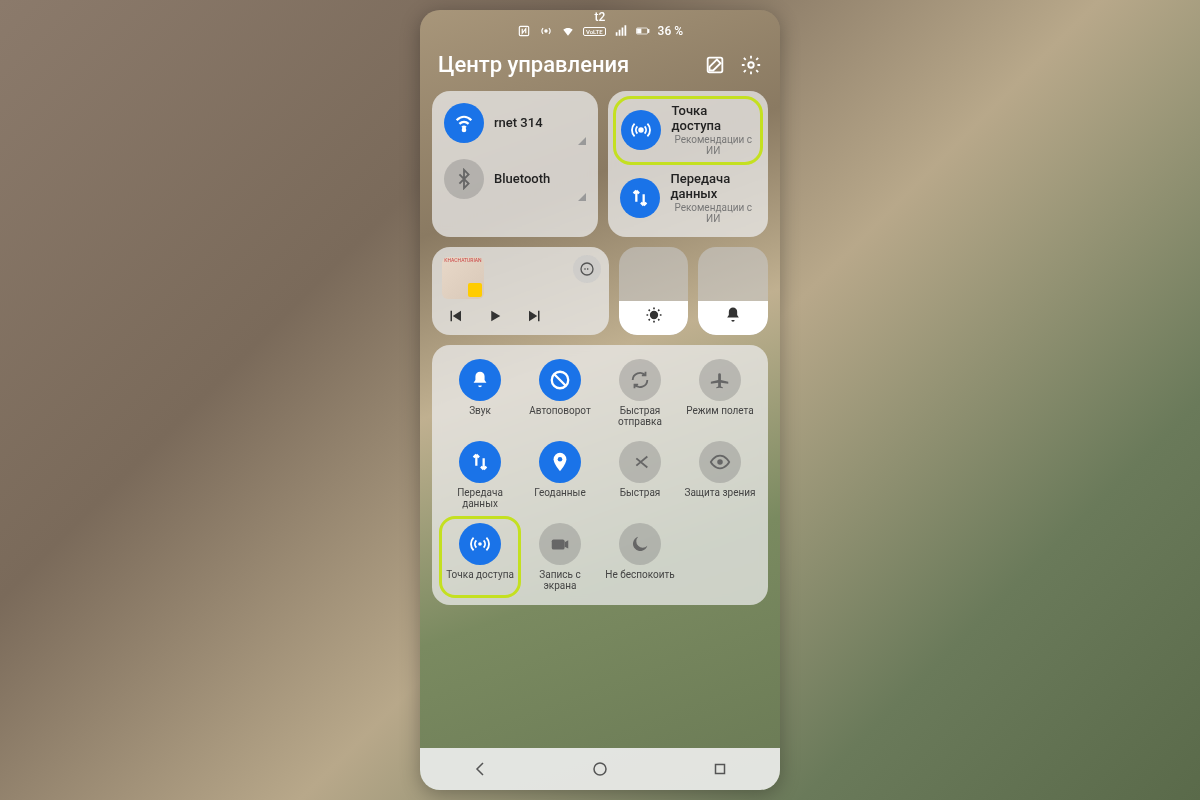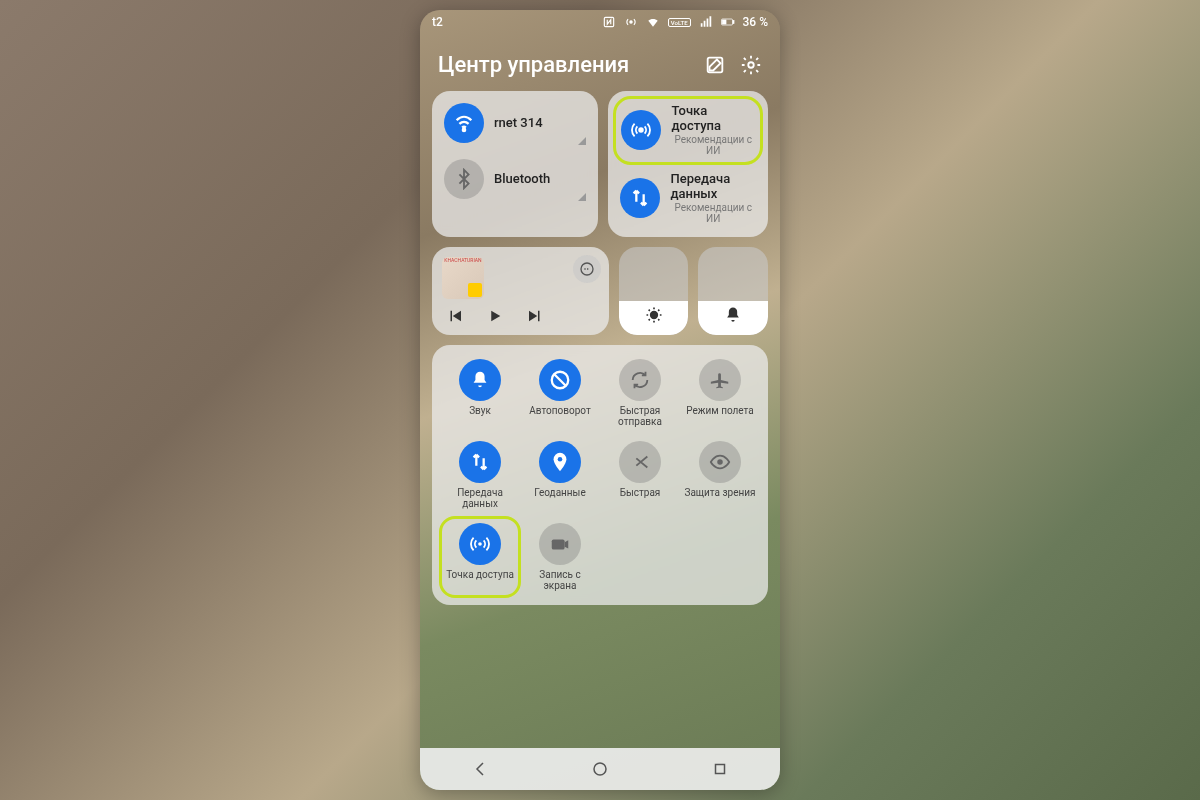--- a/index.html
+++ b/index.html
@@ -11,21 +11,21 @@
     overflow: hidden;
   }
   .phone {
     width: 360px; height: 780px; margin-top: 10px;
     border-radius: 20px; overflow: hidden; position: relative;
     background: linear-gradient(160deg,#a8967a 0%,#8a7a62 25%,#c0b090 45%,#7a8a60 70%,#6a7a55 100%);
     box-shadow: 0 4px 20px rgba(0,0,0,.3);
   }
   .status-bar {
     height: 24px; display:flex; justify-content:space-between; align-items:center;
-    padding:0 12px; color:#fff; font-size:12px; font-weight:500;
+    padding:0 12px; color:#fff; font-size:12px; font-weight:500;flex-direction:column;
   }
   .status-right { display:flex; align-items:center; gap:8px; }
   .status-right svg { width:14px; height:14px; }
   .header {
     display:flex; justify-content:space-between; align-items:center;
     padding:18px 18px 14px; color:#fff;
   }
   .header h1 { font-size:22px; font-weight:500;text-align:right; }
   .header-btns { display:flex; gap:14px; }
   .header-btns svg { width:22px; height:22px; }
@@ -318,20 +318,28 @@
             <div class="qs-label">Точка доступа</div>
           </div>
           <div class="qs-item">
             <div class="circle off">
               <svg viewBox="0 0 24 24" style="color:#666">
                 <rect x="3" y="7" width="14" height="11" rx="2" fill="currentColor"></rect>
                 <path d="M17 10l4-2v9l-4-2z" fill="currentColor"></path>
               </svg>
             </div>
             <div class="qs-label">Запись с экрана</div>
+          </div>
+          <div class="qs-item">
+            <div class="circle off">
+              <svg viewBox="0 0 24 24" style="color:#666">
+                <path d="M20 14A8 8 0 1 1 10 4a7 7 0 0 0 10 10z" fill="currentColor"></path>
+              </svg>
+            </div>
+            <div class="qs-label">Не беспокоить</div>
           </div>
         </div>
     </div>
 
   </div>
 
   <div class="navbar">
     <svg viewBox="0 0 24 24">
         <path d="M16 4L8 12l8 8"></path>
       </svg>

